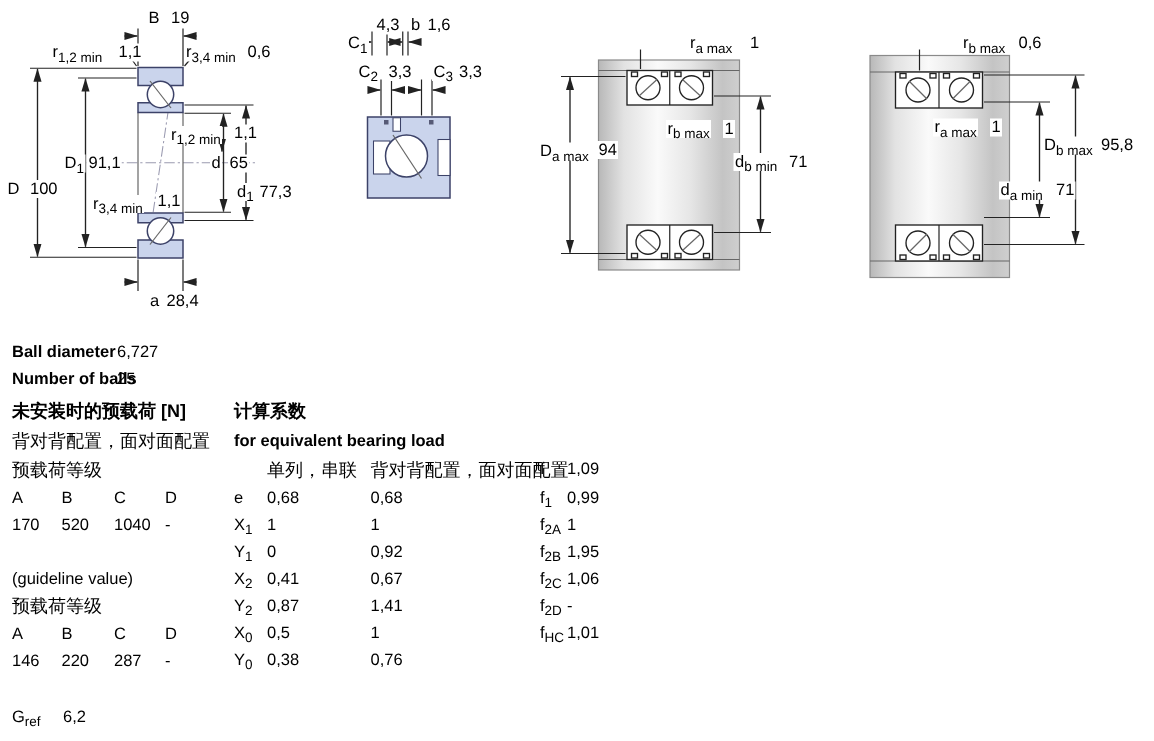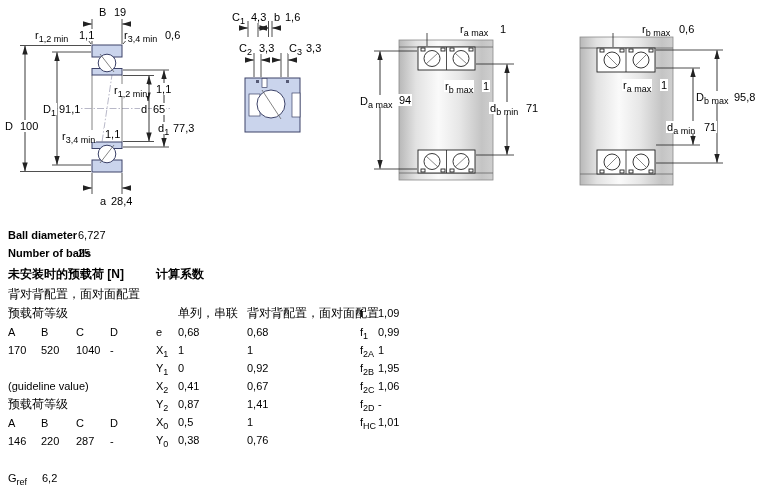--- a/index.html
+++ b/index.html
@@ -202,21 +202,21 @@
   <span class="dimv" style="left:155px;top:83px">1,1</span>
   <span class="dim" style="left:140px;top:103px"><span>d</span><sub></sub></span>
   <span class="dimv" style="left:152px;top:103px">65</span>
   <span class="dim" style="left:61px;top:130px"><span>r</span><sub>3,4 min</sub></span>
   <span class="dimv" style="left:104px;top:128px">1,1</span>
   <span class="dim" style="left:157px;top:122px"><span>d</span><sub>1</sub></span>
   <span class="dimv" style="left:172px;top:122px">77,3</span>
   <span class="dim" style="left:99px;top:195px"><span>a</span><sub></sub></span>
   <span class="dimv" style="left:110px;top:195px">28,4</span>
 
-  <span class="dim" style="left:231px;top:11px"><span>C</span><sub>1</sub></span>
+  <span class="dim" style="left:231px;top:23px"><span>C</span><sub>1</sub></span>
   <span class="dimv" style="left:250px;top:11px">4,3</span>
   <span class="dim" style="left:273px;top:11px"><span>b</span><sub></sub></span>
   <span class="dimv" style="left:284px;top:11px">1,6</span>
   <span class="dim" style="left:238px;top:42px"><span>C</span><sub>2</sub></span>
   <span class="dimv" style="left:258px;top:42px">3,3</span>
   <span class="dim" style="left:288px;top:42px"><span>C</span><sub>3</sub></span>
   <span class="dimv" style="left:305px;top:42px">3,3</span>
 
   <span class="dim" style="left:459px;top:23px"><span>r</span><sub>a max</sub></span>
   <span class="dimv" style="left:499px;top:23px">1</span>
@@ -261,20 +261,21 @@
   <span class="t" style="left:110px;top:417px">D</span>
   <span class="t" style="left:8px;top:435px">146</span>
   <span class="t" style="left:41px;top:435px">220</span>
   <span class="t" style="left:76px;top:435px">287</span>
   <span class="t" style="left:110px;top:435px">-</span>
 
   <span class="t" style="left:8px;top:472px"><span>G</span><sub>ref</sub></span>
   <span class="t" style="left:42px;top:472px">6,2</span>
 
   <span class="t bold cjk" style="left:156px;top:268px">计算系数</span>
+  <span class="t bold" style="left:156px;top:288px">for equivalent bearing load</span>
   <span class="t cjk" style="left:178px;top:307px">单列，串联</span>
   <span class="t cjk" style="left:247px;top:307px">背对背配置，面对面配置</span>
 
   <span class="t" style="left:156px;top:326px"><span>e</span><sub></sub></span>
   <span class="t" style="left:178px;top:326px">0,68</span>
   <span class="t" style="left:247px;top:326px">0,68</span>
   <span class="t" style="left:156px;top:344px"><span>X</span><sub>1</sub></span>
   <span class="t" style="left:178px;top:344px">1</span>
   <span class="t" style="left:247px;top:344px">1</span>
   <span class="t" style="left:156px;top:362px"><span>Y</span><sub>1</sub></span>

